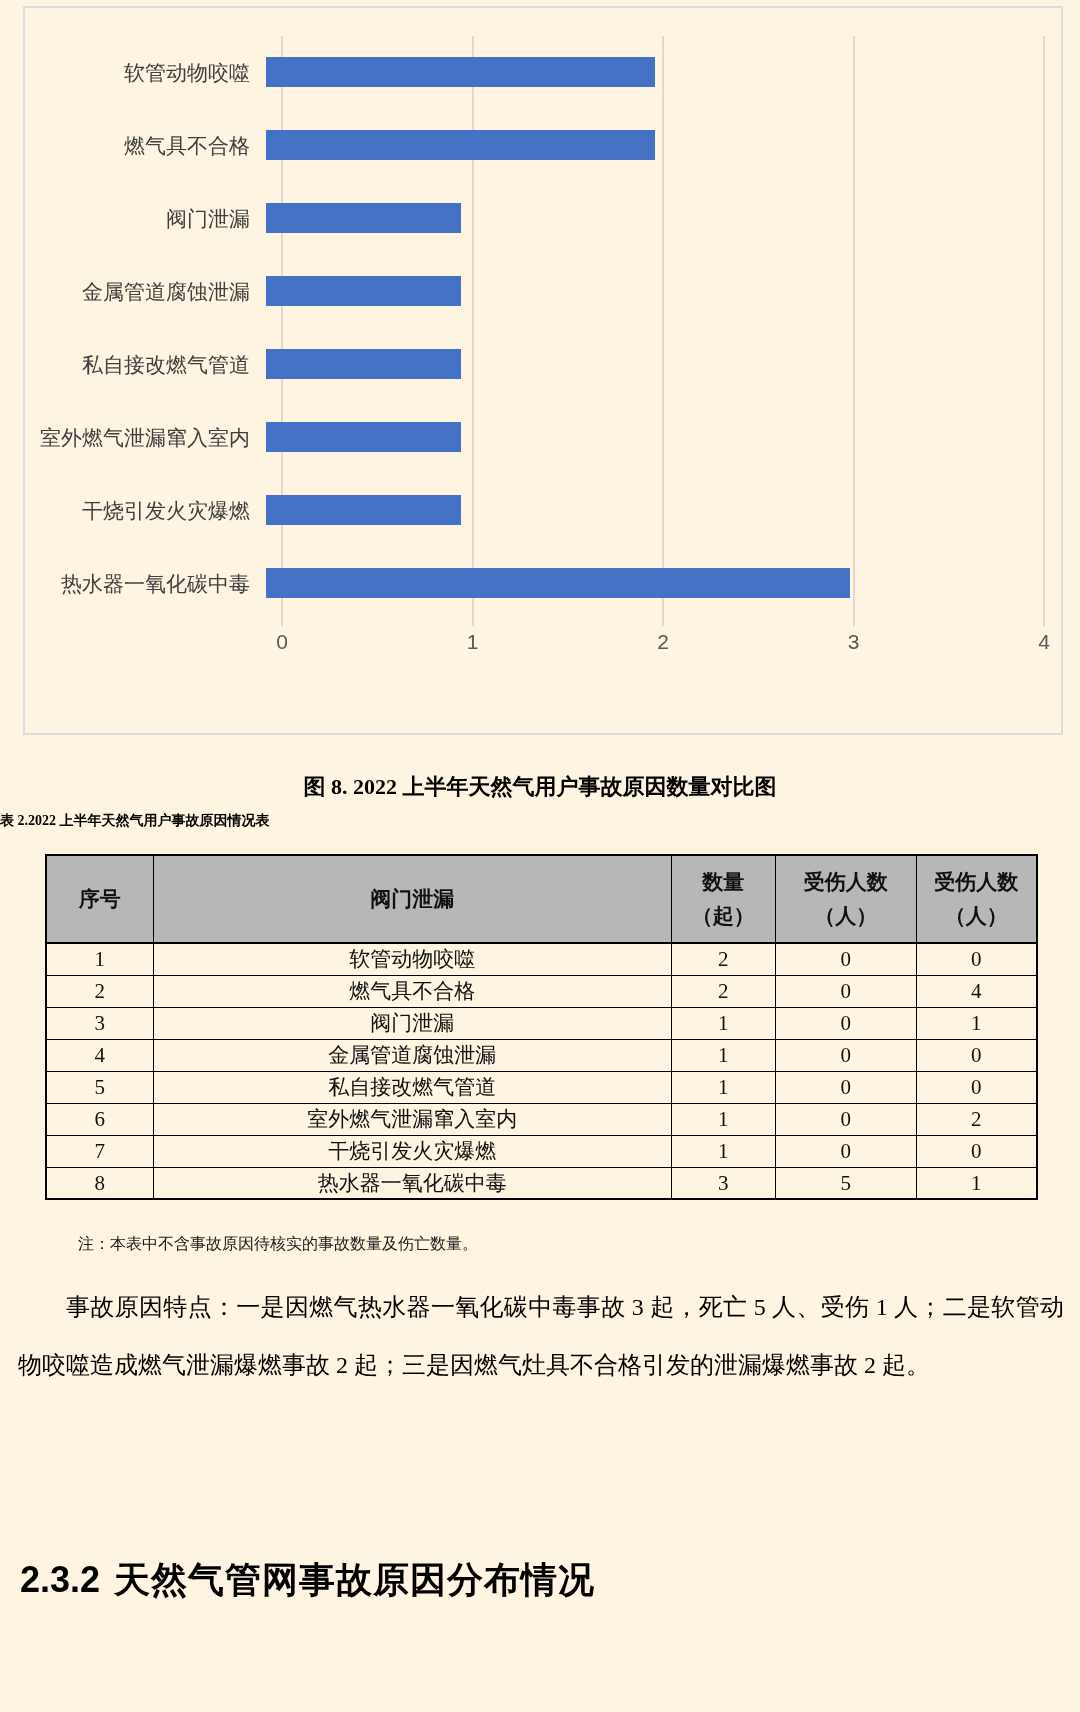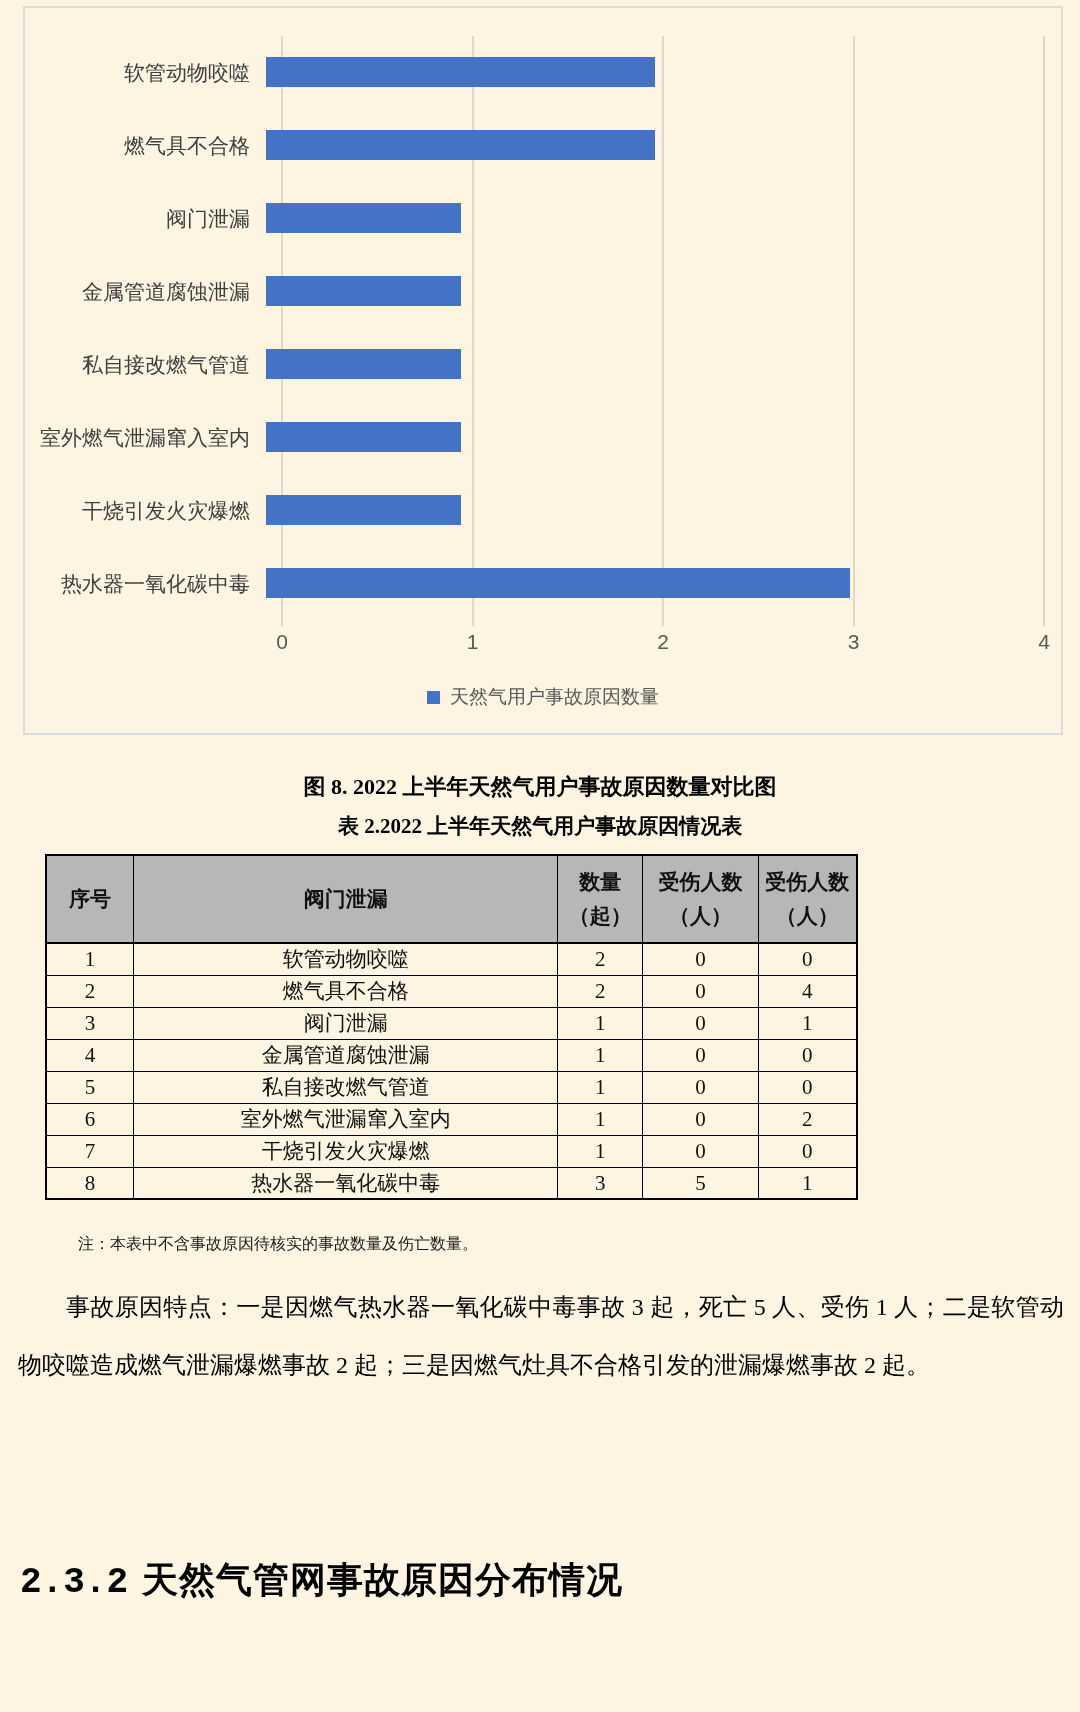--- a/index.html
+++ b/index.html
@@ -58,27 +58,27 @@
     font-size:19px; color:#595959;
   }
 
   
   .fig-caption {
     position:absolute; left:0; right:0; top:772px;
     text-align:center; font-weight:bold; font-size:22px; color:#000;
   }
   .tbl-caption {
     position:absolute; left:0; right:0; top:812px;
-    text-align:center; font-weight:bold; font-size:21px; color:#000;
+    text-align:left; font-weight:bold; font-size:14px; color:#000;
   }
 
   
   table.acc-table {
     position:absolute; left:45px; top:854px;
-    width:813px;
+    width:993px;
     border-collapse:collapse;
     border:2px solid #000;
     font-size:21px;
   }
   .acc-table th, .acc-table td {
     border:1px solid #000;
     text-align:center; vertical-align:middle;
     padding:0;
   }
   .acc-table thead th {
@@ -106,21 +106,21 @@
     position:absolute; left:18px; right:16px; top:1278px;
     font-size:24px; line-height:58px;
     text-align:justify; text-indent:2em; color:#000;
   }
 
   .section-heading {
     position:absolute; left:20px; top:1556px;
     font-size:36px; font-weight:bold; color:#000;
     white-space:nowrap;
   }
-  .section-heading .num { font-family:Liberation Mono, monospace; margin-right:14px;margin-top:38px; }
+  .section-heading .num { font-family:Liberation Sans, sans-serif; margin-right:14px;margin-top:38px; }
   .section-heading .ttl { font-family:Liberation Sans, sans-serif; letter-spacing:1px; }
 </style>
 </head>
 <body>
 
 <div class="chart-box">
   <div class="grid-overlay">
       <div class="gridline" style="left: 0%;"></div>
       <div class="gridline" style="left: 25%;"></div>
       <div class="gridline" style="left: 50%;"></div>
@@ -177,24 +177,20 @@
         </div>
       </div>
     </div>
   <div class="axis-row">
       <span class="axis-tick" style="left: 0%;">0</span>
       <span class="axis-tick" style="left: 25%;">1</span>
       <span class="axis-tick" style="left: 50%;">2</span>
       <span class="axis-tick" style="left: 75%;">3</span>
       <span class="axis-tick" style="left: 100%;">4</span>
     </div>
-  <div class="legend-row">
-    <span class="legend-swatch"></span>
-    <span class="legend-label">天然气用户事故原因数量</span>
-  </div>
 </div>
 
 <div class="fig-caption">图 8. 2022 上半年天然气用户事故原因数量对比图</div>
 <div class="tbl-caption">表 2.2022 上半年天然气用户事故原因情况表</div>
 
 <table class="acc-table">
   <colgroup>
     <col class="col-idx">
       <col class="col-cause">
       <col class="col-count">

